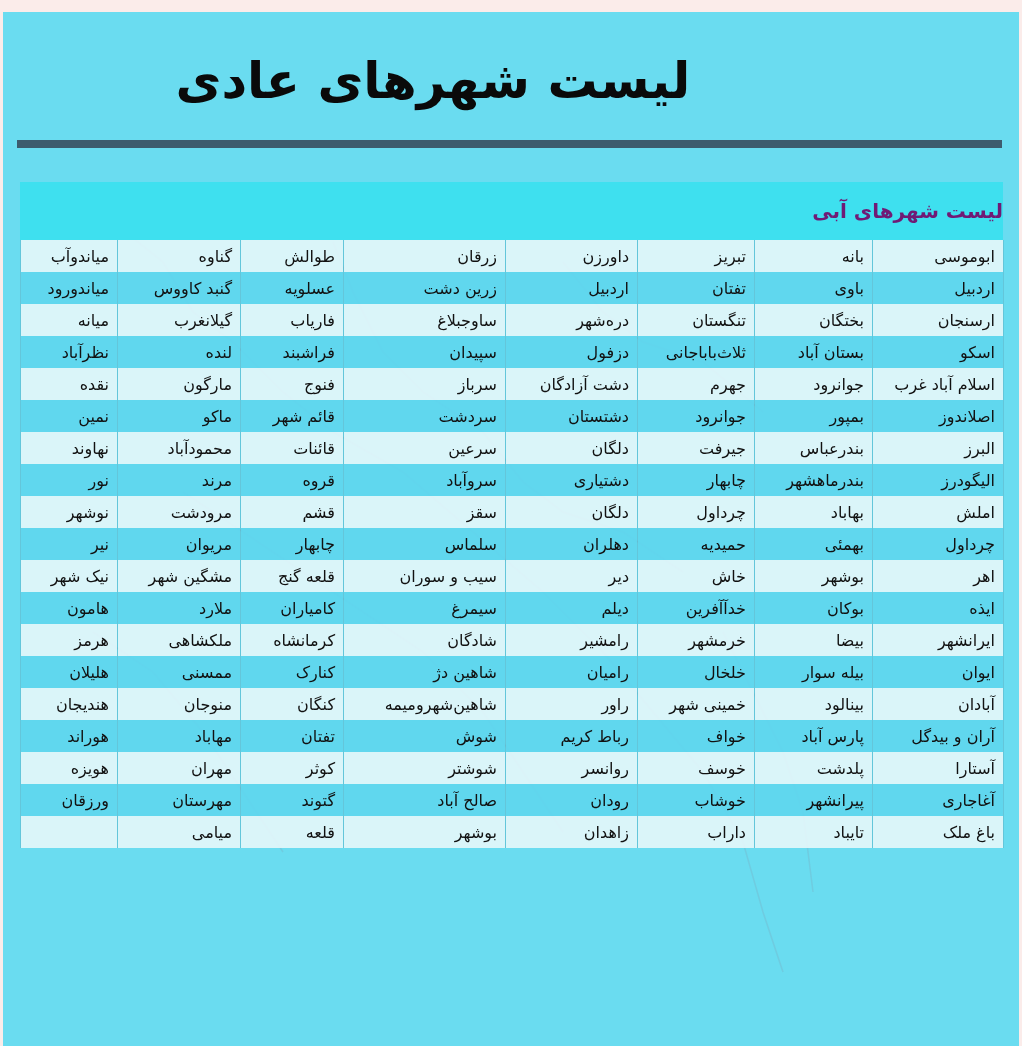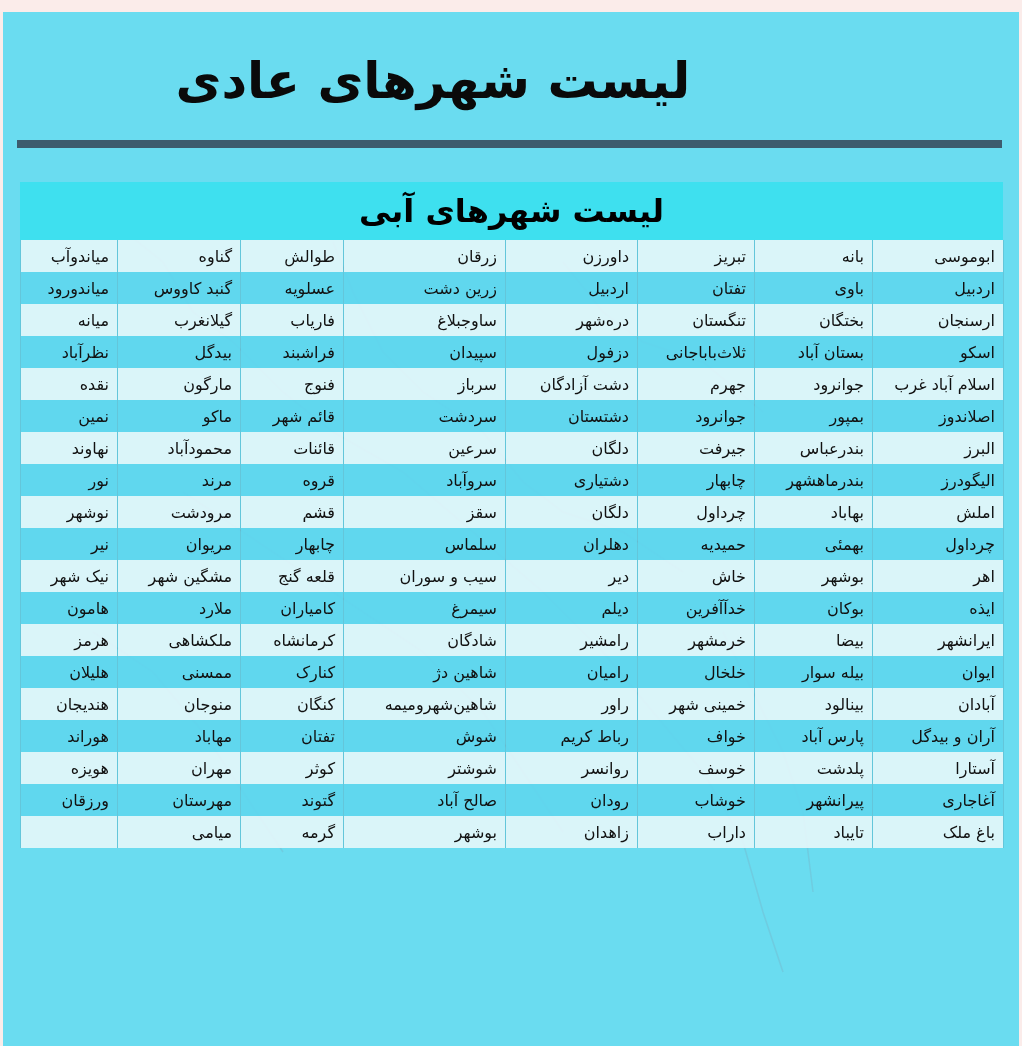--- a/index.html
+++ b/index.html
@@ -23,22 +23,22 @@
     }
     .divider {
       position: absolute; left: 14px; top: 128px; width: 985px; height: 8px;
       background: #3d5c6e;
     }
     .table-wrap {
       position: absolute; left: 17px; top: 170px; width: 983px;
     }
     .table-head {
       height: 58px; background: #3ee0ef;
-      text-align: center; line-height: 58px;
-      font-size: 32px; font-weight: bold; color: #000000; direction: rtl;
+      line-height: 58px;
+      font-size: 20px; font-weight: bold; color: #701a75; direction: rtl;
     }
     table {
       width: 983px; border-collapse: collapse; direction: rtl; table-layout: fixed;
     }
     td {
       height: 32px; padding: 0 8px; font-size: 16px; color: #111;
       text-align: right; white-space: nowrap; overflow: hidden;
       border-left: 1px solid rgba(90,170,190,0.45);
       border-right: 1px solid rgba(90,170,190,0.45);
     }
@@ -109,21 +109,21 @@
             <td>گیلانغرب</td>
             <td>میانه</td>
           </tr>
           <tr class="even">
             <td>اسکو</td>
             <td>بستان آباد</td>
             <td>ثلاث‌باباجانی</td>
             <td>دزفول</td>
             <td>سپیدان</td>
             <td>فراشبند</td>
-            <td>بیدگل</td>
+            <td>لنده</td>
             <td>نظرآباد</td>
           </tr>
           <tr class="odd">
             <td>اسلام آباد غرب</td>
             <td>جوانرود</td>
             <td>جهرم</td>
             <td>دشت آزادگان</td>
             <td>سرباز</td>
             <td>فنوج</td>
             <td>مارگون</td>
@@ -258,20 +258,20 @@
             <td>گتوند</td>
             <td>مهرستان</td>
             <td>ورزقان</td>
           </tr>
           <tr class="odd">
             <td>باغ ملک</td>
             <td>تایباد</td>
             <td>داراب</td>
             <td>زاهدان</td>
             <td>بوشهر</td>
-            <td>گرمه</td>
+            <td>قلعه</td>
             <td>میامی</td>
             <td></td>
           </tr>
         </tbody>
     </table>
   </div>
 </div>
 
 </body></html>

